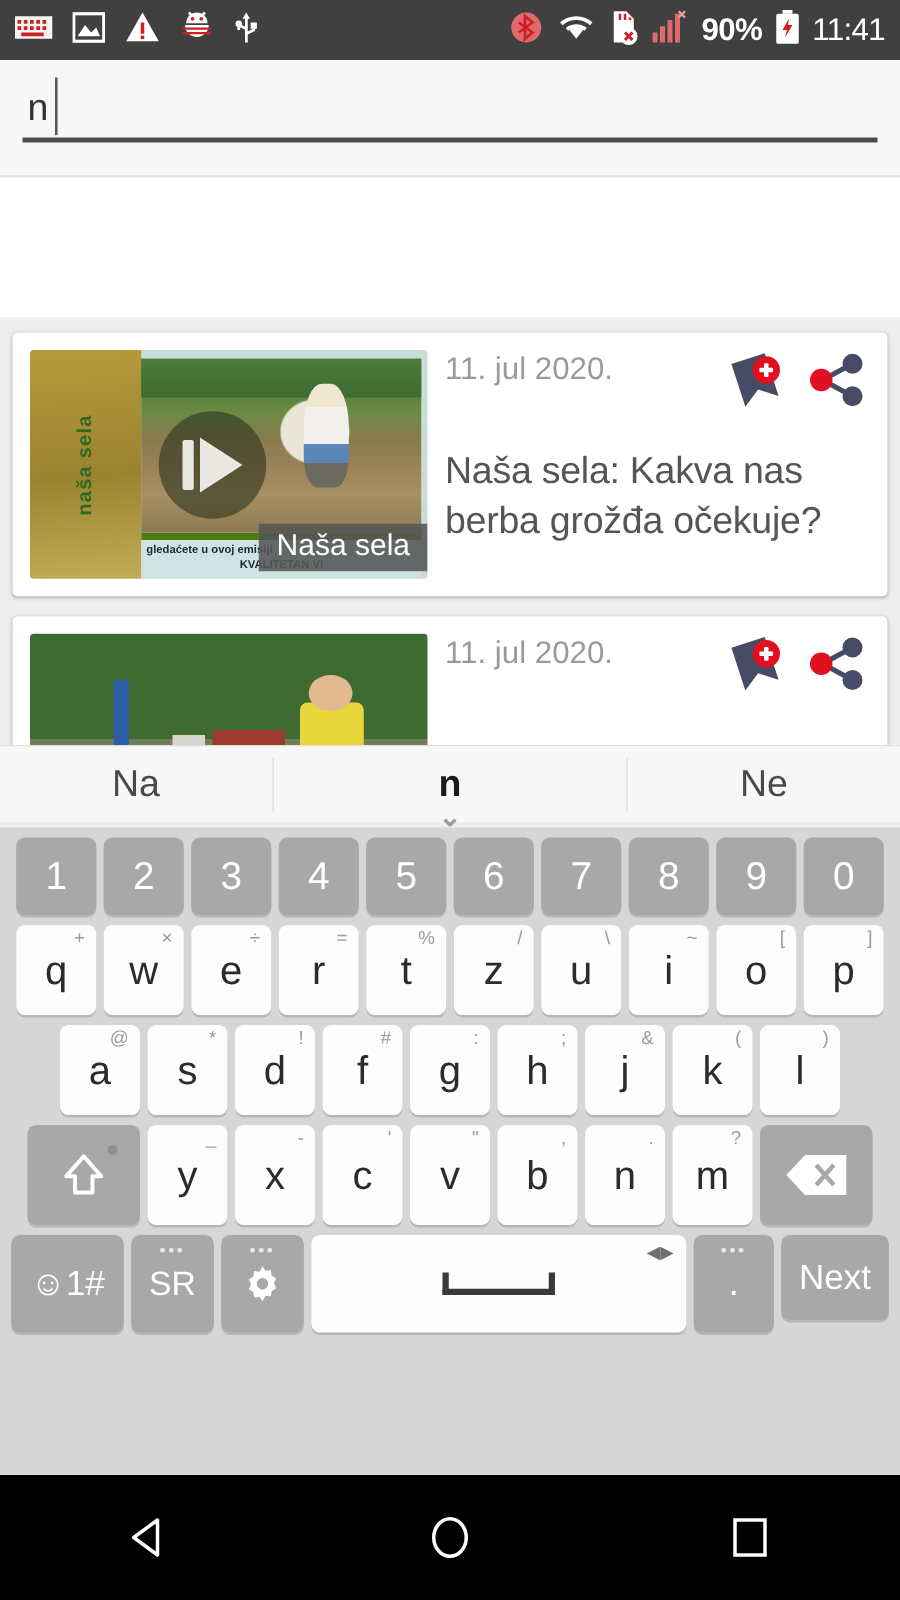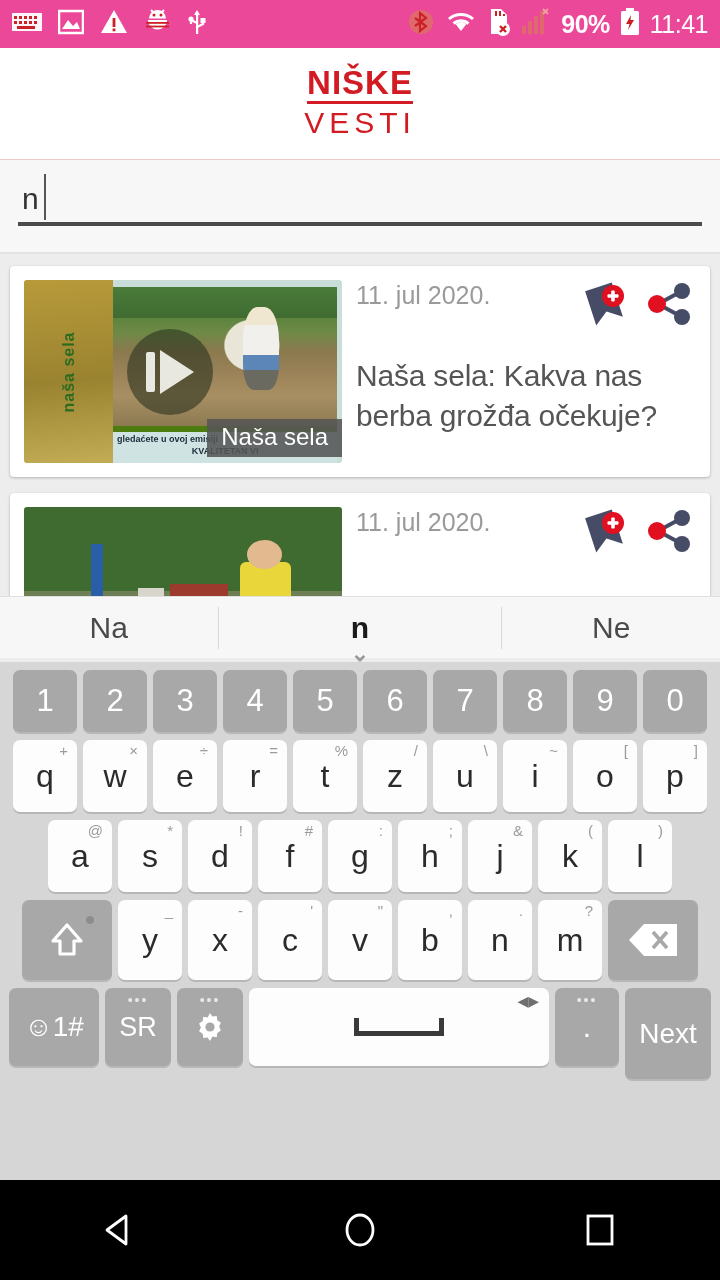--- a/index.html
+++ b/index.html
@@ -6,21 +6,21 @@
   html, body {
     width: 720px; height: 1280px;
     font-family: "Liberation Sans", sans-serif;
     background: #ffffff;
     overflow: hidden;
   }
   #screen { position: relative; width: 720px; height: 1280px; overflow: hidden; }
 
   
   .statusbar {
-    height: 48px; background: #ec4899;
+    height: 48px; background: #404040;
     display: flex; align-items: center;
     padding: 0 12px; color: #fff;
   }
   .sb-left { display: flex; align-items: center; gap: 16px; }
   .sb-right { display: flex; align-items: center; gap: 10px; margin-left: auto; }
   .sb-ico { display: block; }
   .sb-pct { font-size: 25px; font-weight: 700; letter-spacing: -0.5px; }
   .sb-clock { font-size: 25px; font-weight: 400; letter-spacing: -0.5px; }
 
   
@@ -189,21 +189,21 @@
   }
   .key.fn { background: #a8a8a8; color: #fff; }
   .key.shift { width: 90px; height: 80px; }
   .key.bksp  { width: 90px; height: 80px; }
   .key.ltr.wide { height: 80px; }
   .key.sym   { width: 90px; height: 78px; font-size: 28px; }
   .key.sr    { width: 66px; height: 78px; font-size: 27px; }
   .key.gear  { width: 66px; height: 78px; }
   .key.space { width: 300px; height: 78px; background: #fdfdfd; }
   .key.dot   { width: 64px; height: 78px; font-size: 30px; }
-  .key.next  { width: 86px; height: 91px; font-size: 28px; }
+  .key.next  { width: 86px; height: 68px; font-size: 28px; }
   .dots3 {
     position: absolute; top: 5px; left: 0; right: 0;
     text-align: center; font-size: 14px; color: #e9e9e9;
     letter-spacing: 2px; line-height: 1;
   }
   .shift-dot {
     position: absolute; top: 16px; right: 18px;
     width: 8px; height: 8px; border-radius: 50%; background: #8d8d8d;
   }
   .space-arrows {
@@ -327,24 +327,20 @@
         <svg width="20" height="28" viewBox="0 0 20 28">
             <rect x="6" y="0" width="8" height="3" fill="#fff"></rect>
             <rect x="1" y="3" width="18" height="24" rx="1.5" fill="#fff"></rect>
             <path d="M11 7 L6 16 h3.5 l-1.5 6 L14 12 h-3.5 Z" fill="#ca2026"></path>
           </svg>
       </span>
       <span class="sb-clock">11:41</span>
     </div>
   </div>
 
-  <div class="app-header">
-    <div class="logo-top">NIŠKE</div>
-    <div class="logo-bottom">VESTI</div>
-  </div>
 
   <div class="search-wrap">
     <div class="search-val">n</div>
     <div class="search-caret"></div>
     <div class="search-line"></div>
   </div>
   <div class="search-divider"></div>
 
   <div class="feed">
 

